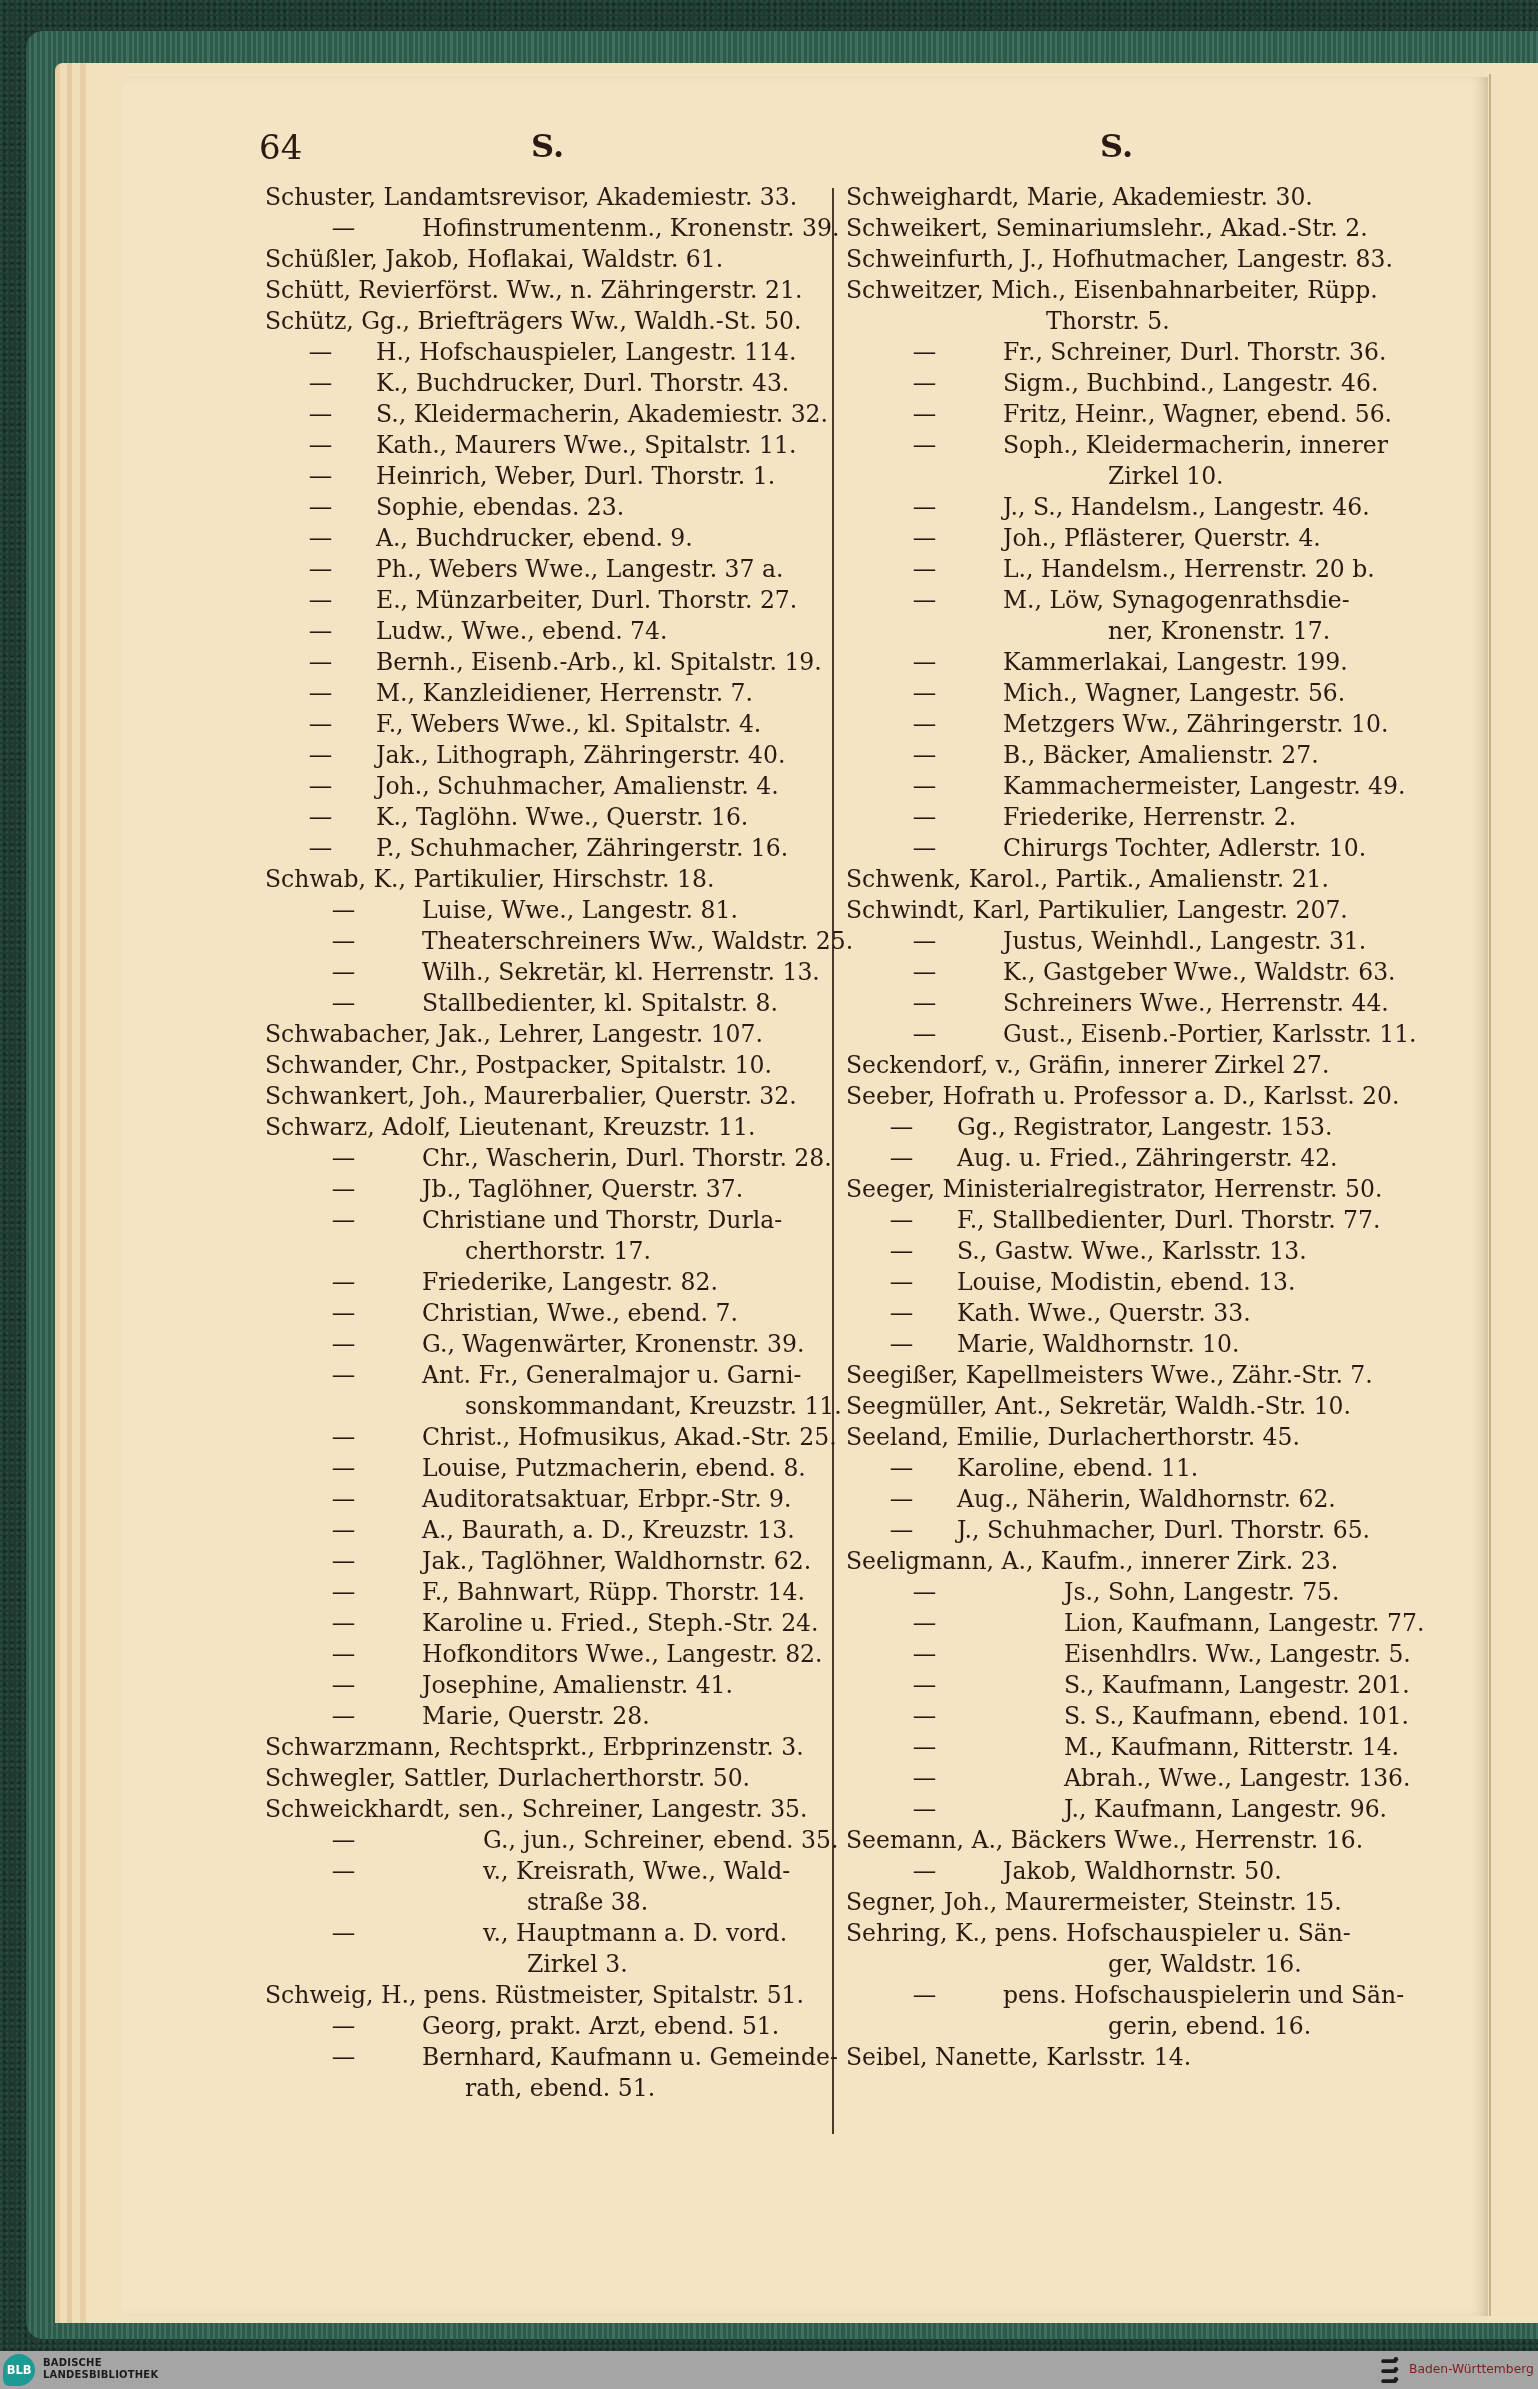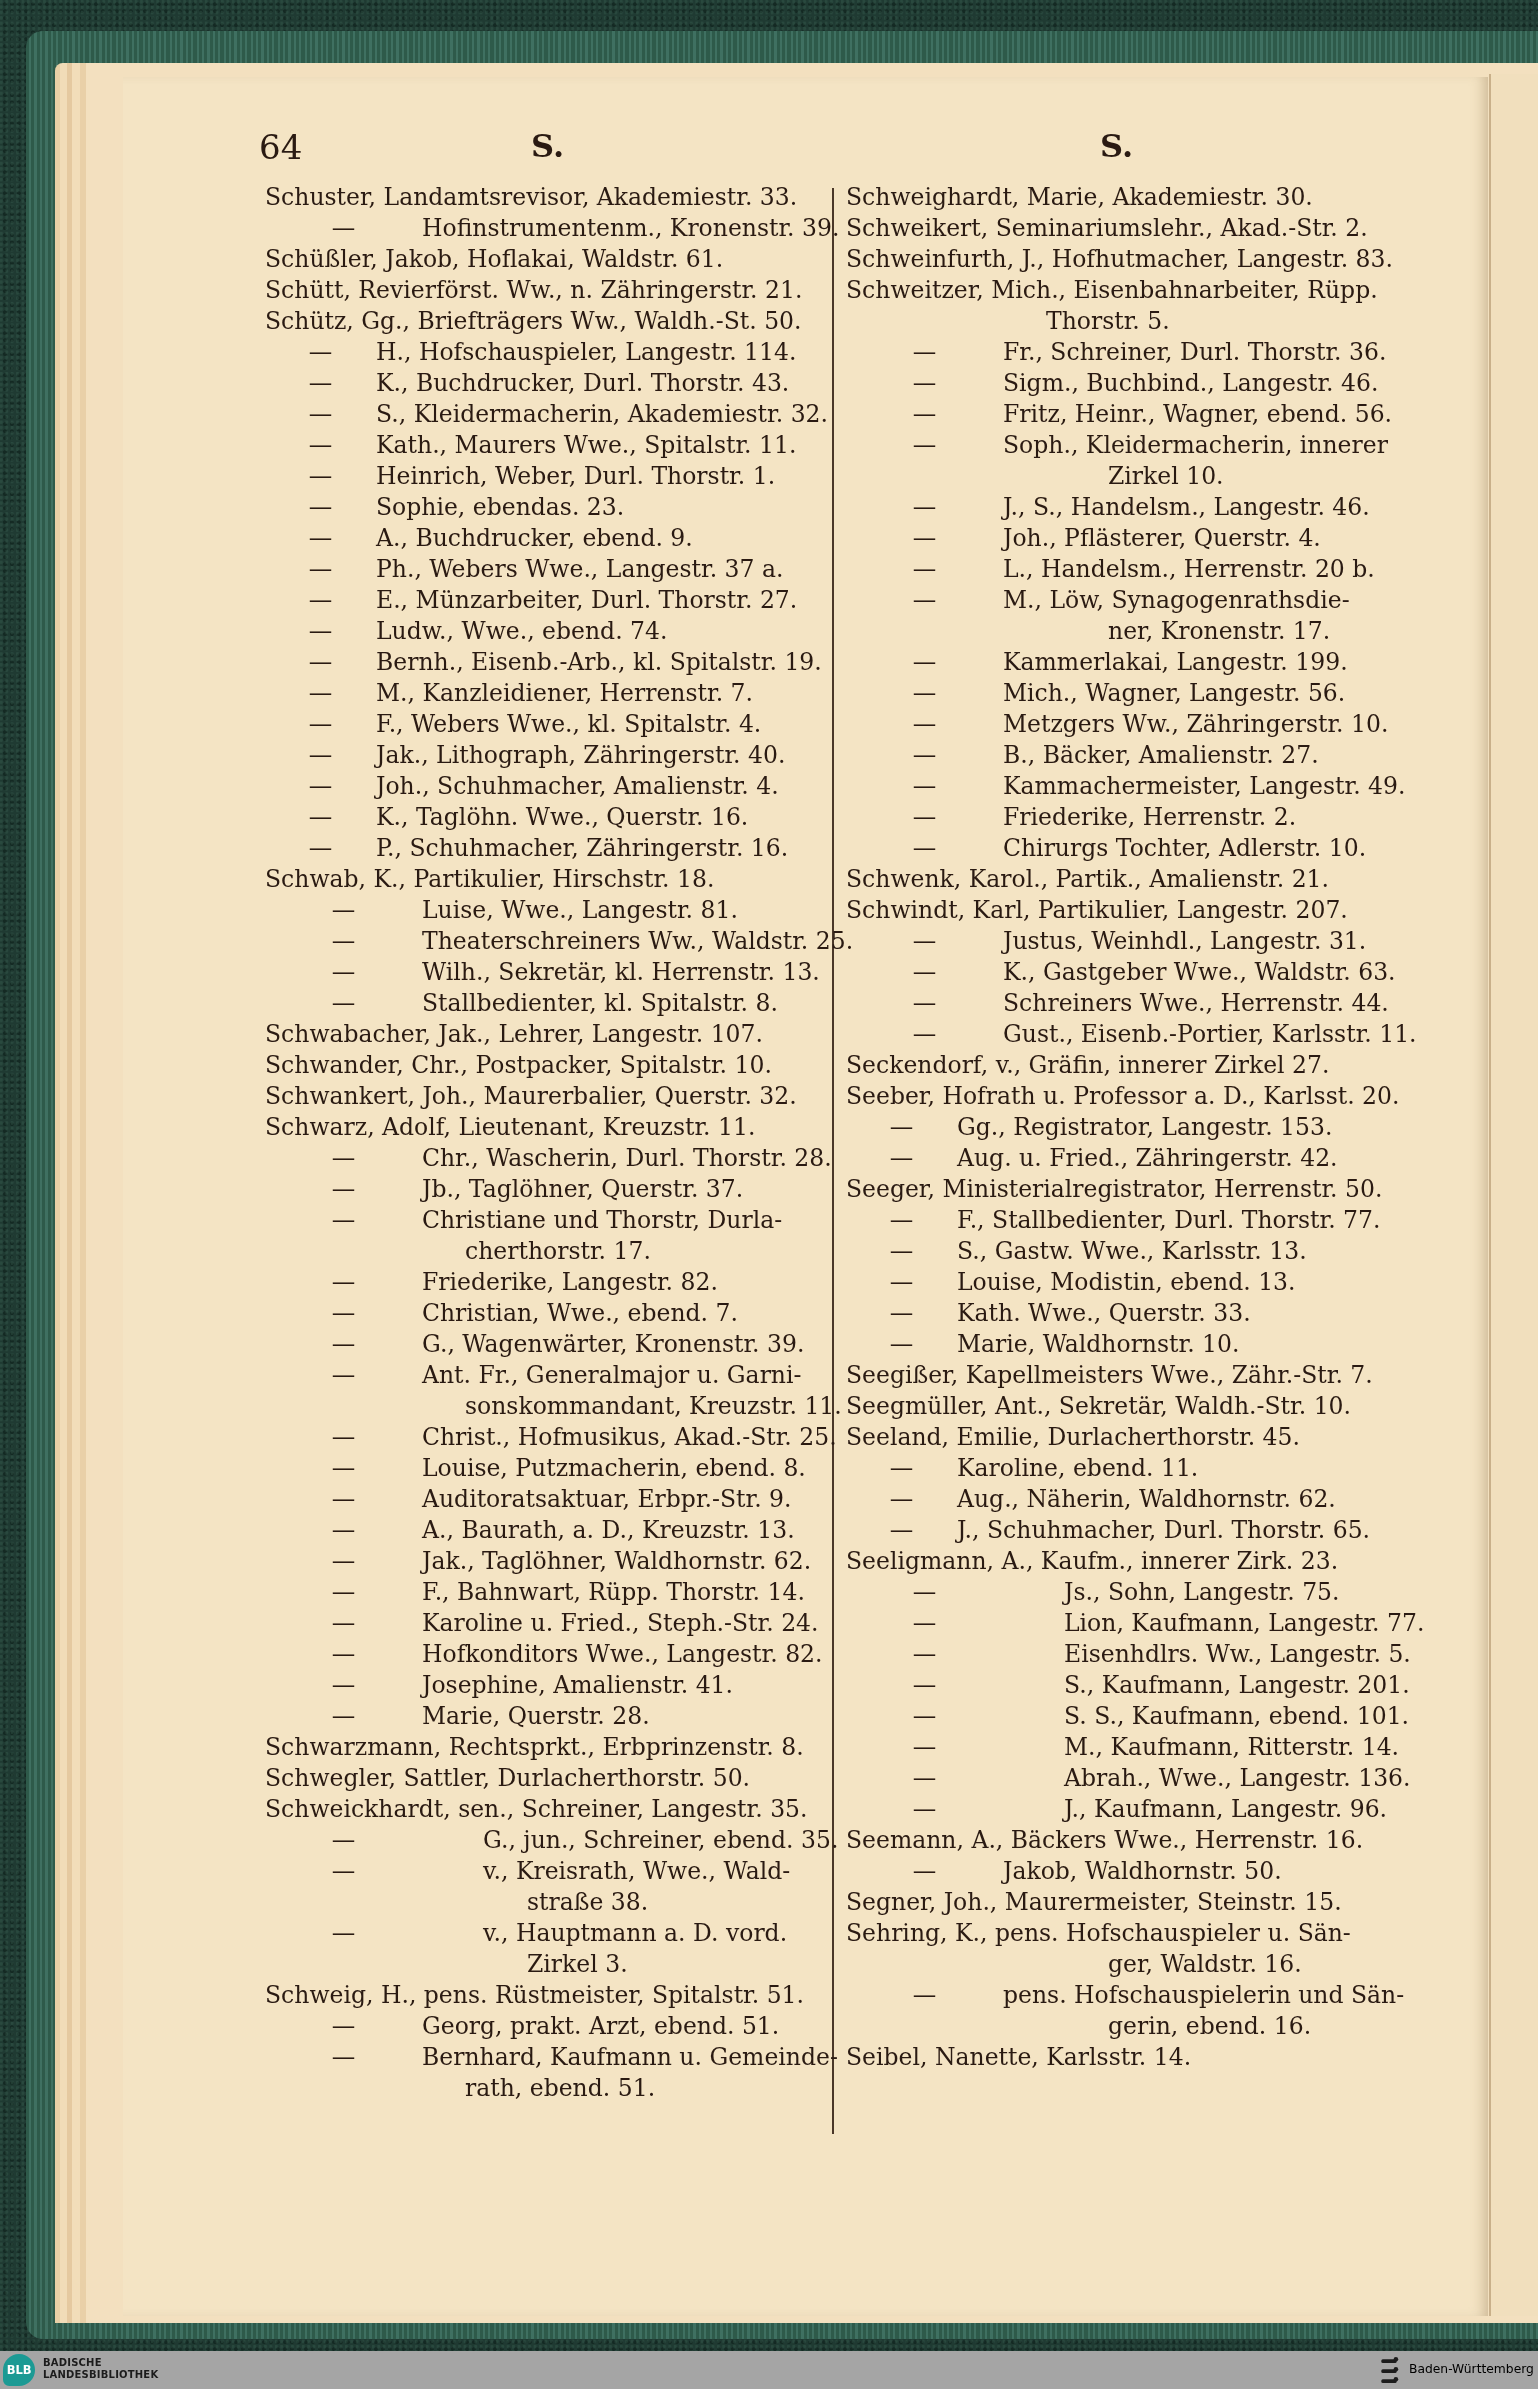--- a/index.html
+++ b/index.html
@@ -66,21 +66,21 @@
     position: absolute; left: 43px; top: 6.2px;
     font-family: "DejaVu Sans", sans-serif; font-weight: bold; font-size: 10px;
     line-height: 12.3px; color: #1c1c1c; letter-spacing: 0.2px;
   }
   .bw-crest {
     position: absolute; left: 1379px; top: 4.6px; width: 21.5px; height: 31px;
     color: #1c1c1c; font-size: 8.5px; line-height: 10px; text-align: center;
   }
   .bw-name {
     position: absolute; left: 1409px; top: 10.8px;
-    font-family: "DejaVu Sans", sans-serif; font-size: 12.3px; color: #000000;
+    font-family: "DejaVu Sans", sans-serif; font-size: 12.3px; color: #7f1d1d;
   }
 </style>
 </head>
 <body>
 
 <div class="cover-edge"></div>
 <div class="page-stack"></div>
 <div class="next-page-edge"></div>
 <div class="page"></div>
 
@@ -136,21 +136,21 @@
     <div class="entry sub2"><span class="dash">—</span><span class="gap" style="width: 54px;"></span><span>Christ., Hofmusikus, Akad.-Str. 25.</span></div>
     <div class="entry sub2"><span class="dash">—</span><span class="gap" style="width: 54px;"></span><span>Louise, Putzmacherin, ebend. 8.</span></div>
     <div class="entry sub2"><span class="dash">—</span><span class="gap" style="width: 54px;"></span><span>Auditoratsaktuar, Erbpr.-Str. 9.</span></div>
     <div class="entry sub2"><span class="dash">—</span><span class="gap" style="width: 54px;"></span><span>A., Baurath, a. D., Kreuzstr. 13.</span></div>
     <div class="entry sub2"><span class="dash">—</span><span class="gap" style="width: 54px;"></span><span>Jak., Taglöhner, Waldhornstr. 62.</span></div>
     <div class="entry sub2"><span class="dash">—</span><span class="gap" style="width: 54px;"></span><span>F., Bahnwart, Rüpp. Thorstr. 14.</span></div>
     <div class="entry sub2"><span class="dash">—</span><span class="gap" style="width: 54px;"></span><span>Karoline u. Fried., Steph.-Str. 24.</span></div>
     <div class="entry sub2"><span class="dash">—</span><span class="gap" style="width: 54px;"></span><span>Hofkonditors Wwe., Langestr. 82.</span></div>
     <div class="entry sub2"><span class="dash">—</span><span class="gap" style="width: 54px;"></span><span>Josephine, Amalienstr. 41.</span></div>
     <div class="entry sub2"><span class="dash">—</span><span class="gap" style="width: 54px;"></span><span>Marie, Querstr. 28.</span></div>
-    <div class="entry"><span>Schwarzmann, Rechtsprkt., Erbprinzenstr. 8.</span></div>
+    <div class="entry"><span>Schwarzmann, Rechtsprkt., Erbprinzenstr. 3.</span></div>
     <div class="entry"><span>Schwegler, Sattler, Durlacherthorstr. 50.</span></div>
     <div class="entry"><span>Schweickhardt, sen., Schreiner, Langestr. 35.</span></div>
     <div class="entry sub2"><span class="dash">—</span><span class="gap" style="width: 115px;"></span><span>G., jun., Schreiner, ebend. 35.</span></div>
     <div class="entry sub2"><span class="dash">—</span><span class="gap" style="width: 115px;"></span><span>v., Kreisrath, Wwe., Wald-</span></div>
     <div class="entry cont2" style="padding-left: 262px;"><span>straße 38.</span></div>
     <div class="entry sub2"><span class="dash">—</span><span class="gap" style="width: 115px;"></span><span>v., Hauptmann a. D. vord.</span></div>
     <div class="entry cont2" style="padding-left: 262px;"><span>Zirkel 3.</span></div>
     <div class="entry"><span>Schweig, H., pens. Rüstmeister, Spitalstr. 51.</span></div>
     <div class="entry sub2"><span class="dash">—</span><span class="gap" style="width: 54px;"></span><span>Georg, prakt. Arzt, ebend. 51.</span></div>
     <div class="entry sub2"><span class="dash">—</span><span class="gap" style="width: 54px;"></span><span>Bernhard, Kaufmann u. Gemeinde-</span></div>

